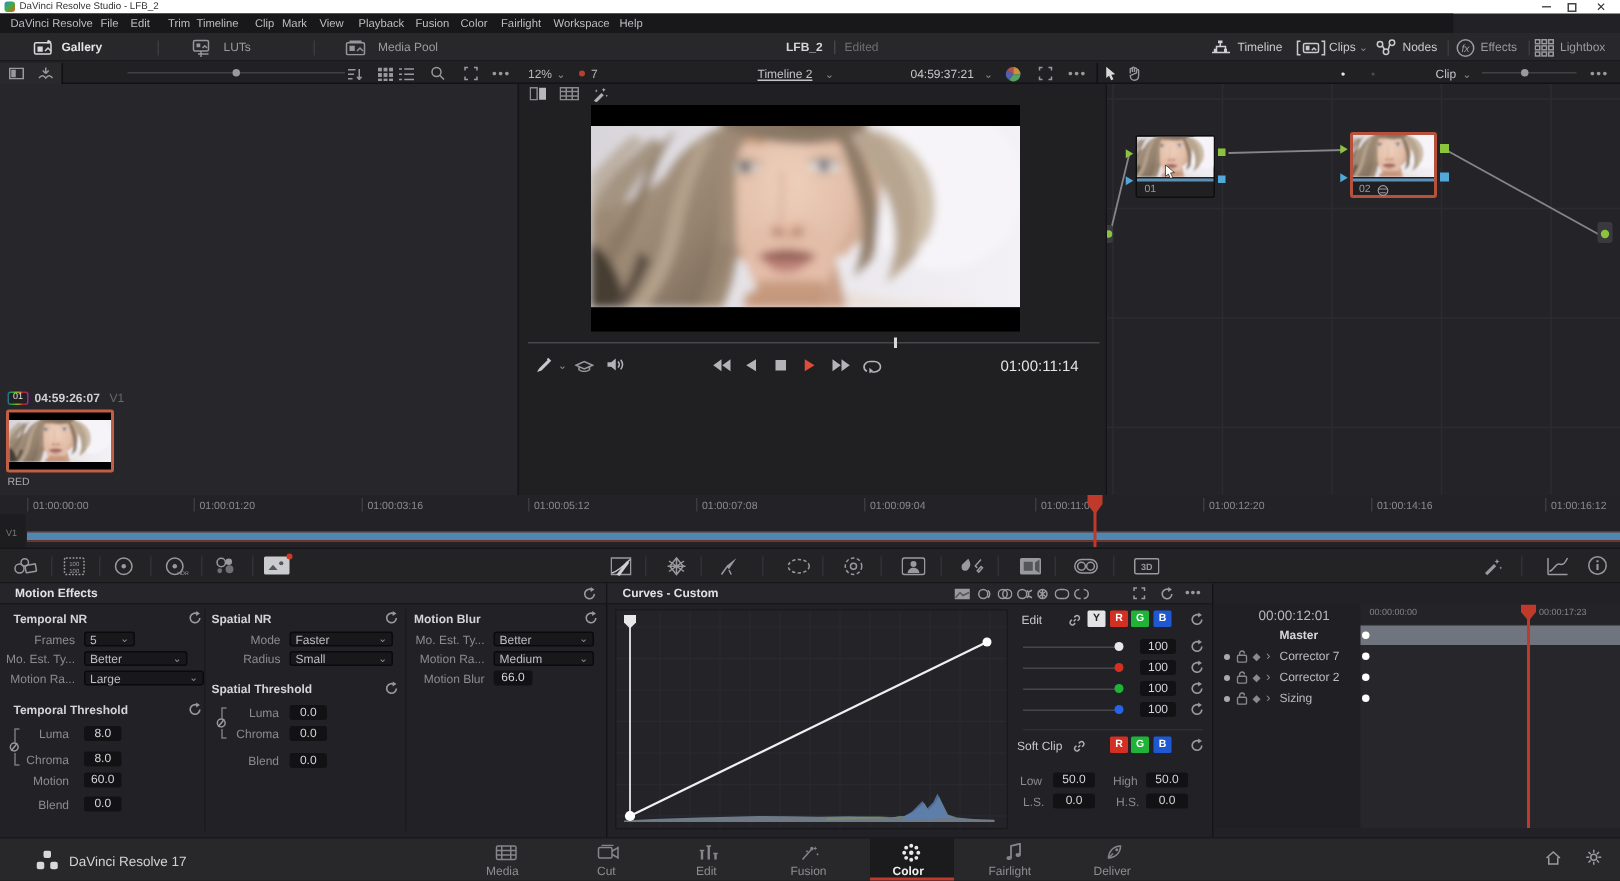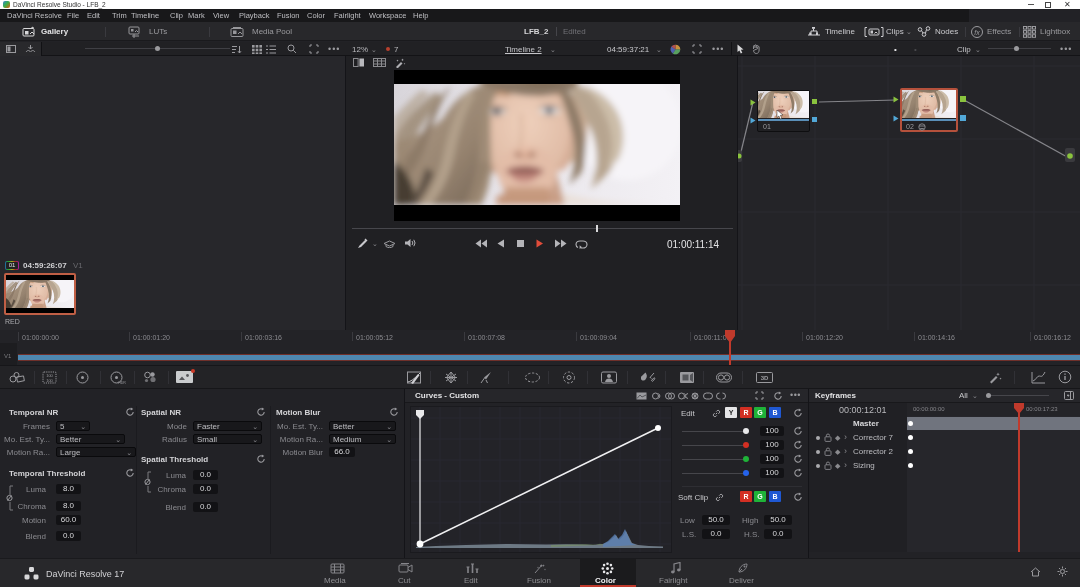--- a/index.html
+++ b/index.html
@@ -463,20 +463,26 @@
       </svg>
   <svg class="abs" style="left:1058px;top:4px;" width="14" height="14" viewBox="0 0 14 14">
         <circle cx="7" cy="7" r="5.8" fill="none" stroke="#9a9a9e"></circle>
         <path d="M7 6v4M7 3.5v1.3" stroke="#9a9a9e" stroke-width="1.4"></path>
       </svg>
 </div>
 
 <div class="abs" id="panels" style="left:0;top:389px;width:1080px;height:169px;background:#222226;">
 
   <div class="abs" style="left:0;top:0;width:404px;height:169px;">
+    <div class="abs" style="left:0;top:0;width:404px;height:14px;background:#26262a;border-bottom:1px solid #18181b;">
+      <div class="abs" style="left:10px;top:2px;color:#e2e2e4;font-weight:bold;font-size:8px;">Motion Effects</div>
+      <svg class="abs" style="left:388px;top:2px;" width="10" height="10" viewBox="0 0 10 10">
+            <use href="#rst"></use>
+          </svg>
+    </div>
     <div class="abs" style="left:9px;top:19px;color:#d4d4d7;font-weight:bold;font-size:8px;">Temporal NR</div>
     <svg class="abs" style="left:125px;top:18px;" width="10" height="10" viewBox="0 0 10 10">
           <use href="#rst"></use>
         </svg>
     <div class="abs lbl" style="left:0px;top:33px;width:50px;text-align:right;">Frames</div>
     <div class="drop" style="left:56px;top:32px;width:34px;">5<span class="ar">⌄</span></div>
     <div class="abs lbl" style="left:0px;top:46px;width:50px;text-align:right;">Mo. Est. Ty...</div>
     <div class="drop" style="left:56px;top:45px;width:69px;">Better<span class="ar">⌄</span></div>
     <div class="abs lbl" style="left:0px;top:59px;width:50px;text-align:right;">Motion Ra...</div>
     <div class="drop" style="left:56px;top:58px;width:80px;">Large<span class="ar">⌄</span></div>
@@ -646,31 +652,20 @@
     <div class="abs lbl" style="left:337px;top:127px;">High</div>
     <div class="val" style="left:359px;top:126px;width:28px;">50.0</div>
     <div class="abs lbl" style="left:277px;top:141px;">L.S.</div>
     <div class="val" style="left:297px;top:140px;width:28px;">0.0</div>
     <div class="abs lbl" style="left:339px;top:141px;">H.S.</div>
     <div class="val" style="left:359px;top:140px;width:28px;">0.0</div>
   </div>
   <div class="vdiv" style="left:808px;top:0;height:169px;background:#141418;"></div>
 
   <div class="abs" style="left:809px;top:0;width:271px;height:169px;">
-    <div class="abs" style="left:0;top:0;width:271px;height:14px;background:#26262a;border-bottom:1px solid #18181b;">
-      <div class="abs" style="left:6px;top:2px;color:#e2e2e4;font-weight:bold;font-size:8px;">Keyframes</div>
-      <div class="abs" style="left:150px;top:2px;color:#c8c8cb;">All</div>
-      <div class="abs dd" style="left:163px;top:3px;">⌄</div>
-      <div class="abs" style="left:178px;top:6px;width:62px;height:1px;background:#46464b;"></div>
-      <div class="abs" style="left:177px;top:4px;width:5px;height:5px;border-radius:50%;background:#9a9a9e;"></div>
-      <svg class="abs" style="left:255px;top:2px;" width="10" height="9" viewBox="0 0 10 9">
-            <rect x="0.5" y="0.5" width="9" height="8" rx="1" fill="none" stroke="#9a9a9e"></rect>
-            <path d="M6.5 0.5v8M3 4.5h2M5 4.5L3.8 3.3M5 4.5L3.8 5.7" stroke="#9a9a9e" fill="none"></path>
-          </svg>
-    </div>
 
     <div class="abs" style="left:0;top:14px;width:98px;height:149px;background:#202024;"></div>
     <div class="abs" style="left:30px;top:16px;color:#b8b8bc;font-size:9px;">00:00:12:01</div>
 
     <div class="abs" style="left:98px;top:14px;width:173px;height:13px;background:#242428;"></div>
     <div class="abs" style="left:104px;top:17px;color:#85858a;font-size:6px;">00:00:00:00</div>
     <div class="abs" style="left:217px;top:17px;color:#85858a;font-size:6px;">00:00:17:23</div>
     <div class="abs" style="left:98px;top:27px;width:173px;height:136px;background:#26262b;"></div>
 
     <div class="abs" style="left:44px;top:30px;color:#d8d8db;font-weight:bold;font-size:8px;">Master</div>

